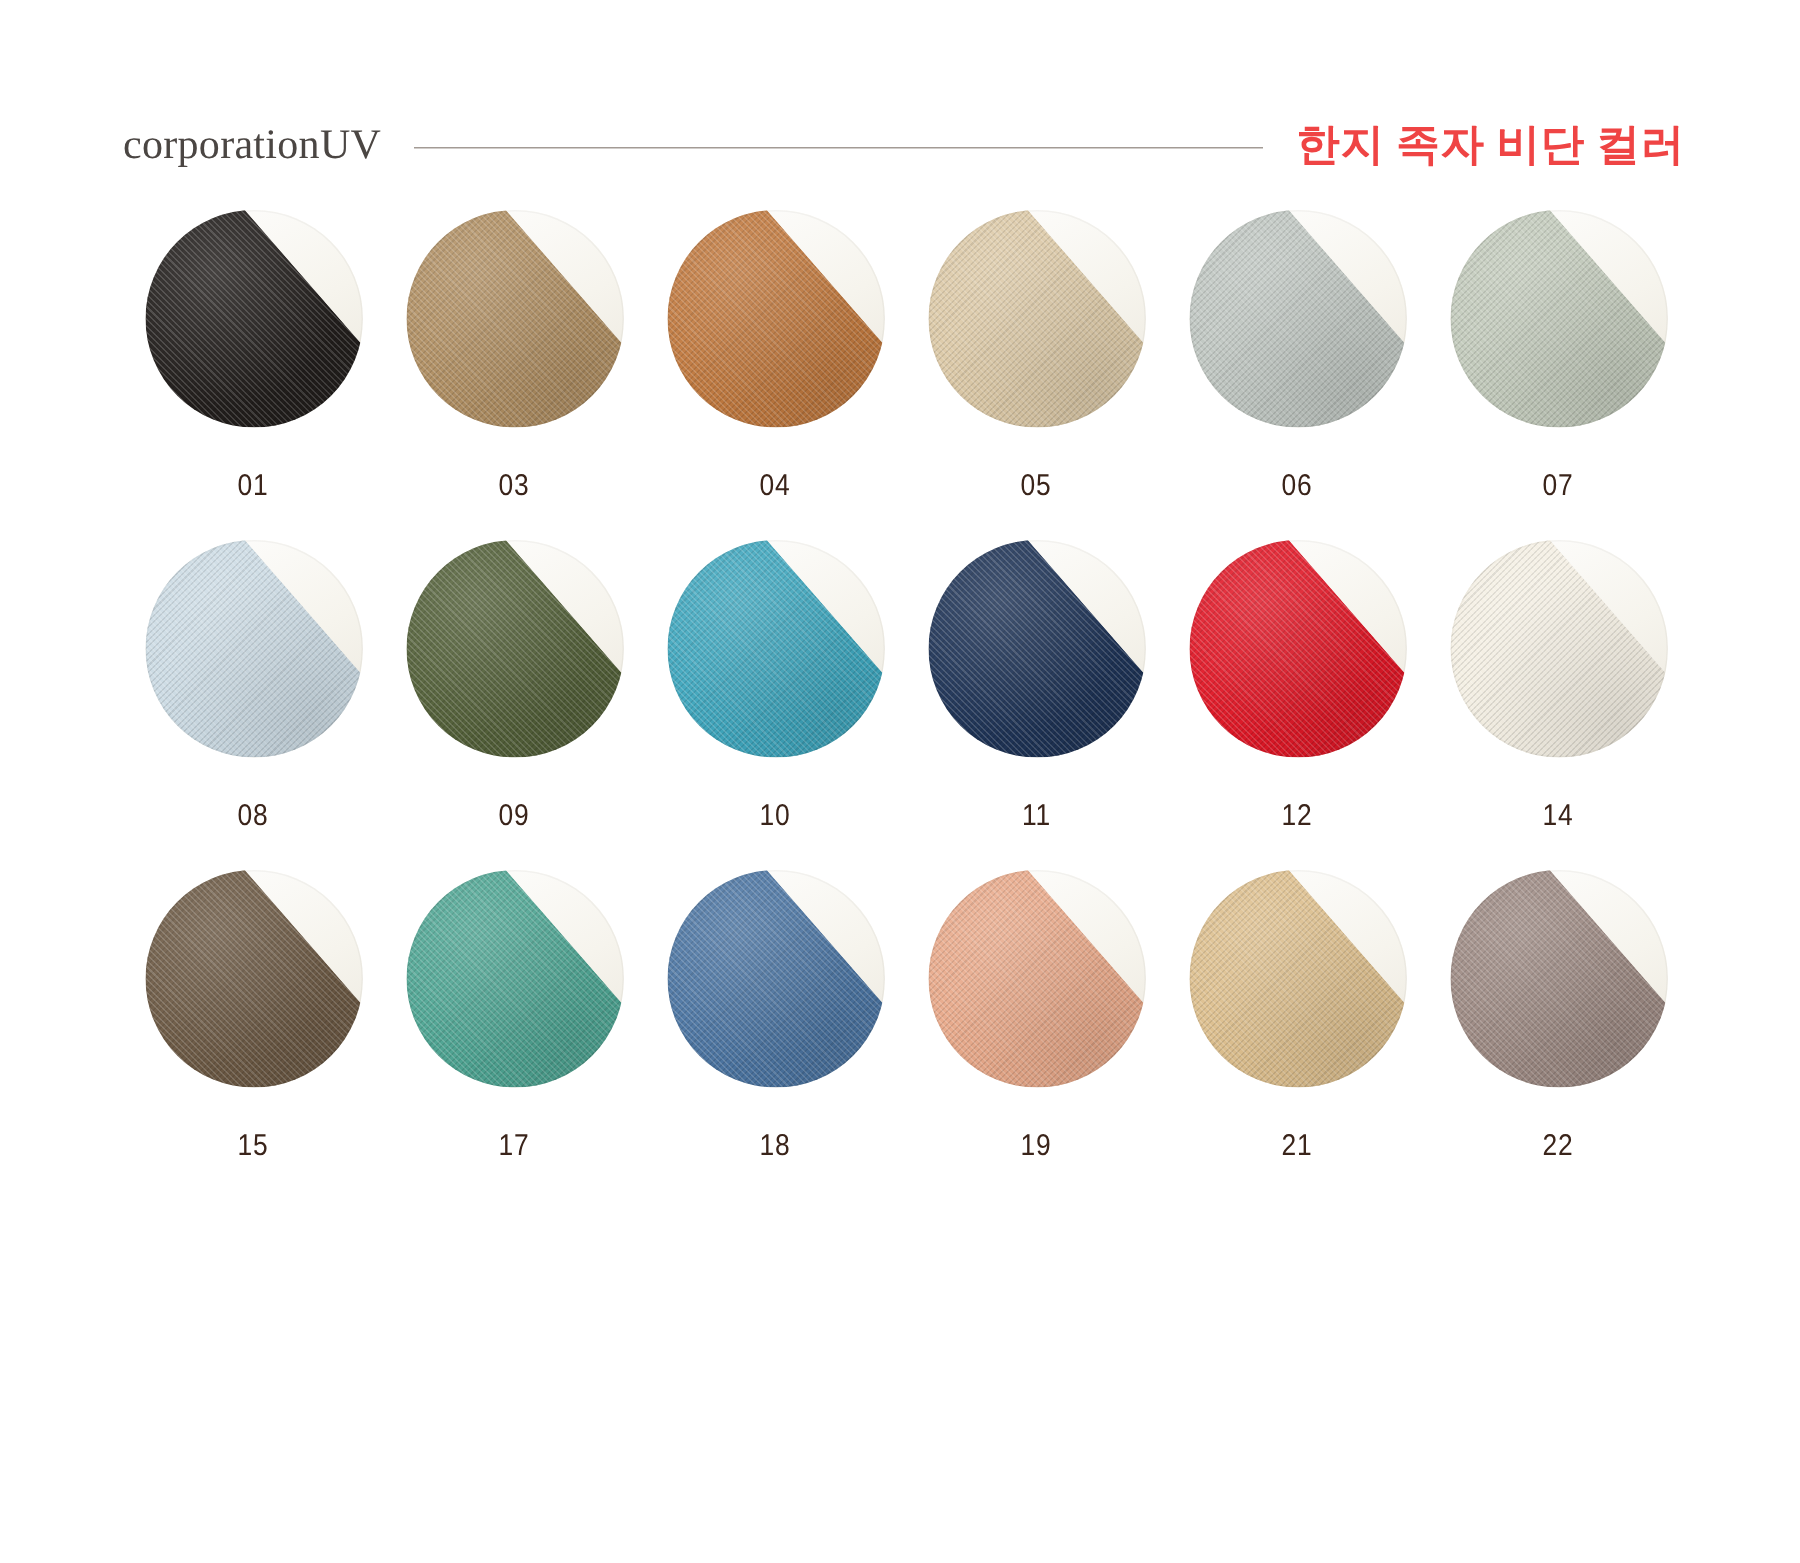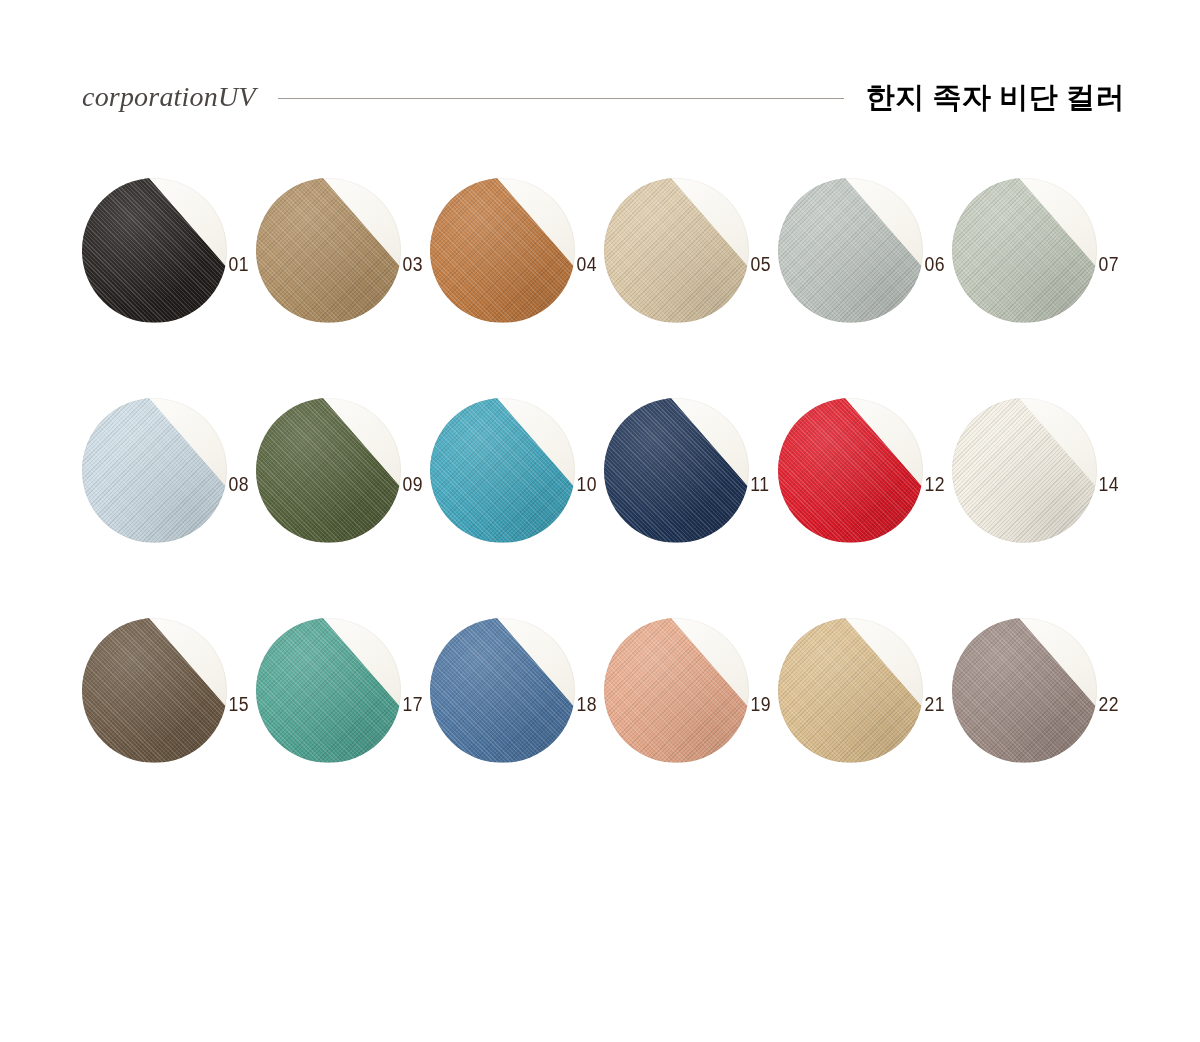--- a/index.html
+++ b/index.html
@@ -27,56 +27,55 @@
     align-items: center;
   }
   .brand {
     font-family: "Liberation Serif", serif;
     font-size: 28px;
     letter-spacing: 0.2px;
     color: #4b4murky;
     color: #4b4643;
     white-space: nowrap;
     line-height: 1;
-    font-style: italic;
   }
   .rule {
     flex: 0 0 auto;
     width: 566px;
     height: 1px;
     background: #a39b95;
     margin-left: 22px;
     margin-right: 22px;
     align-self: center;
     margin-top: 2px;
   }
   .chart-title {
     font-family: "Liberation Serif", serif;
     font-weight: bold;
     font-size: 29px;
-    color: #000000;
+    color: #ef4444;
     white-space: nowrap;
     letter-spacing: 0.5px;
     line-height: 1;
   }
 
   
   .grid {
     position: absolute;
     left: 82px;
     top: 140px;
     width: 1045px;
     display: flex;
     flex-wrap: wrap;
   }
   .cell {
     width: 174px;
     height: 220px;
     display: flex;
-    flex-direction: row;
+    flex-direction: column;
     align-items: center;
   }
   .swatch {
     position: relative;
     width: 145px;
     height: 145px;
     border-radius: 50%;
     overflow: hidden;
     
     background: #f4f2ec;

